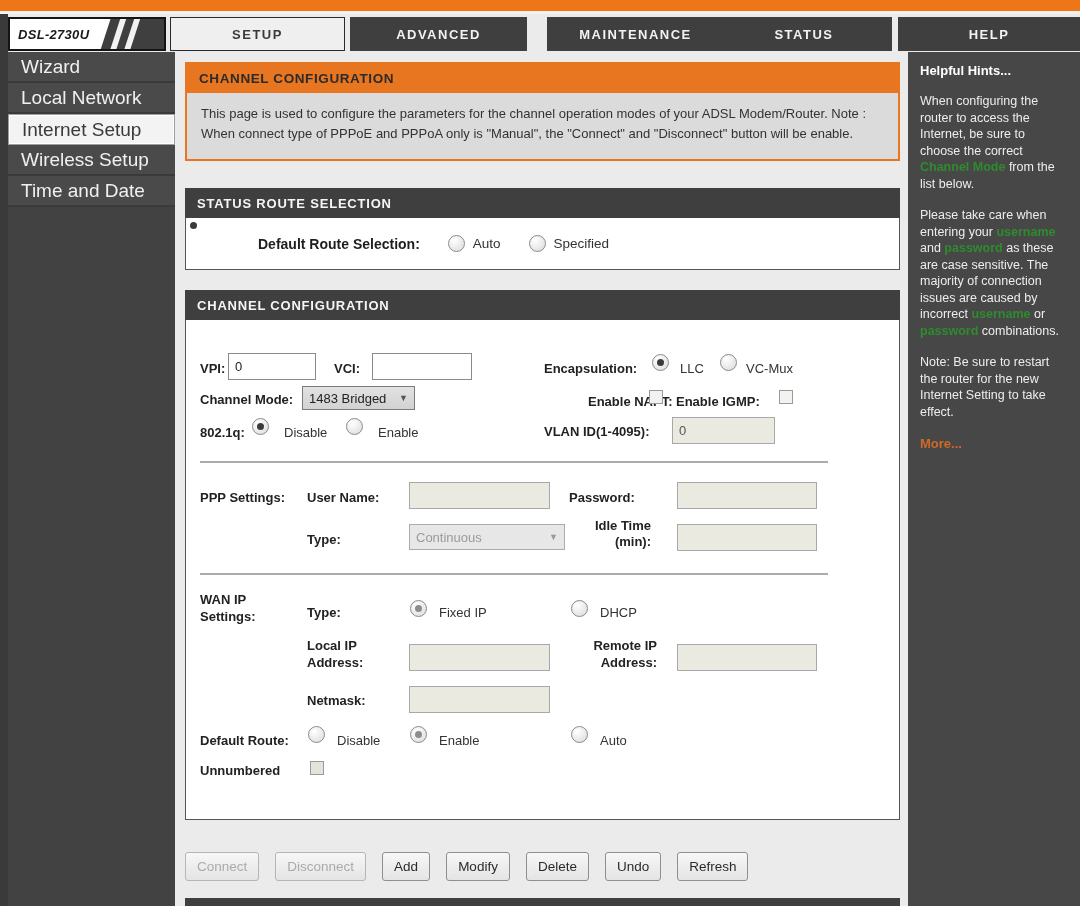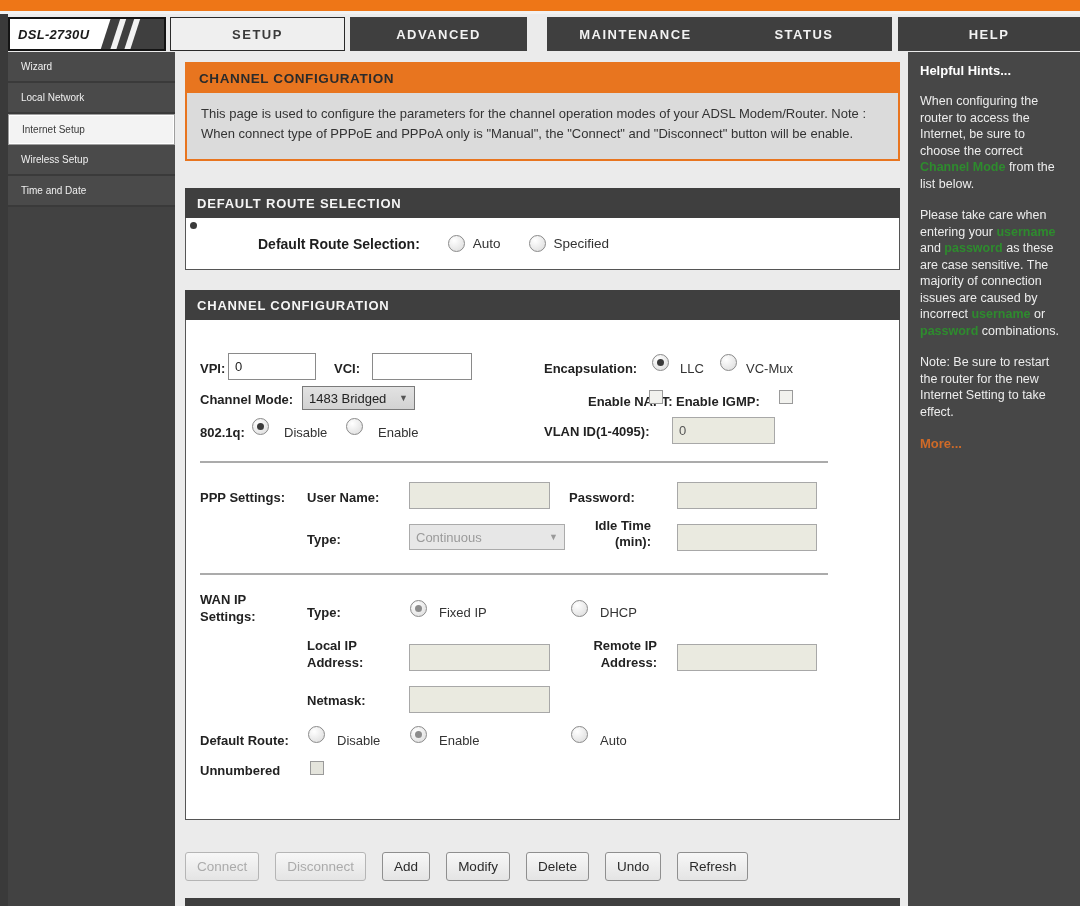--- a/index.html
+++ b/index.html
@@ -25,21 +25,21 @@
   .tab { position:absolute; top:17px; height:34px; background:#3F3F3F; color:#F2F2F2; font-size:13px; font-weight:bold; letter-spacing:1.5px; display:flex; align-items:center; justify-content:center; cursor:pointer; }
   .tab.active { background:#EFEFEF; color:#3A3A3A; border:1px solid #2A2A2A; }
   .tab-setup { left:170px; width:175px; }
   .tab-advanced { left:350px; width:177px; }
   .tab-maintenance { left:533px; width:177px;margin-left:14px; }
   .tab-status { left:716px; width:176px; }
   .tab-help { left:898px; width:182px; }
 
   
   .sidebar { position:absolute; left:8px; top:52px; width:167px; height:854px; background:#424242; }
-  .side-item { height:31px; background:#4A4A4A; border-bottom:2px solid #3A3A3A; color:#F0F0F0; font-size:10px; display:flex; align-items:center; padding-left:13px; cursor:pointer; }
+  .side-item { height:31px; background:#4A4A4A; border-bottom:2px solid #3A3A3A; color:#F0F0F0; font-size:19px; display:flex; align-items:center; padding-left:13px; cursor:pointer; }
   .side-item.active { background:#F3F3F3; color:#3A3A3A; border:1px solid #9E9E9E; outline:1px solid #FFF; outline-offset:-2px; }
 
   
   .hints { position:absolute; left:908px; top:52px; width:172px; height:854px; background:#474747; color:#EDEDED; padding:10px 12px; font-size:12.5px; line-height:1.32; }
   .hints h3 { font-size:13px; color:#FFFFFF; margin-bottom:14px; }
   .hints p { margin-bottom:15px; }
   .hint-link { color:#2E8B2E; font-weight:bold; }
   .more-link { color:#CE6A28; font-weight:bold; font-size:13px; cursor:pointer; }
 
   
@@ -121,21 +121,21 @@
     <div class="side-item">Time and Date</div>
   </nav>
 
   <main class="main">
 
     <section class="intro">
       <div class="intro-header">CHANNEL CONFIGURATION</div>
       <div class="intro-body">This page is used to configure the parameters for the channel operation modes of your ADSL Modem/Router. Note : When connect type of PPPoE and PPPoA only is "Manual", the "Connect" and "Disconnect" button will be enable.</div>
     </section>
 
-    <div class="sec-header hdr-route">DEFAULT ROUTE SELECTION</div>
+    <div class="sec-header hdr-route">STATUS ROUTE SELECTION</div>
     <div class="sec-body body-route inline-flex-fix">
       <span class="route-label" style="position:static;">Default Route Selection:</span>
       <span class="radio route-radio"></span>
       <span class="route-opt">Auto</span>
       <span class="radio route-radio checked"></span>
       <span class="route-opt">Specified</span>
     </div>
 
     <div class="sec-header hdr-channel">CHANNEL CONFIGURATION</div>
     <div class="sec-body body-channel">

